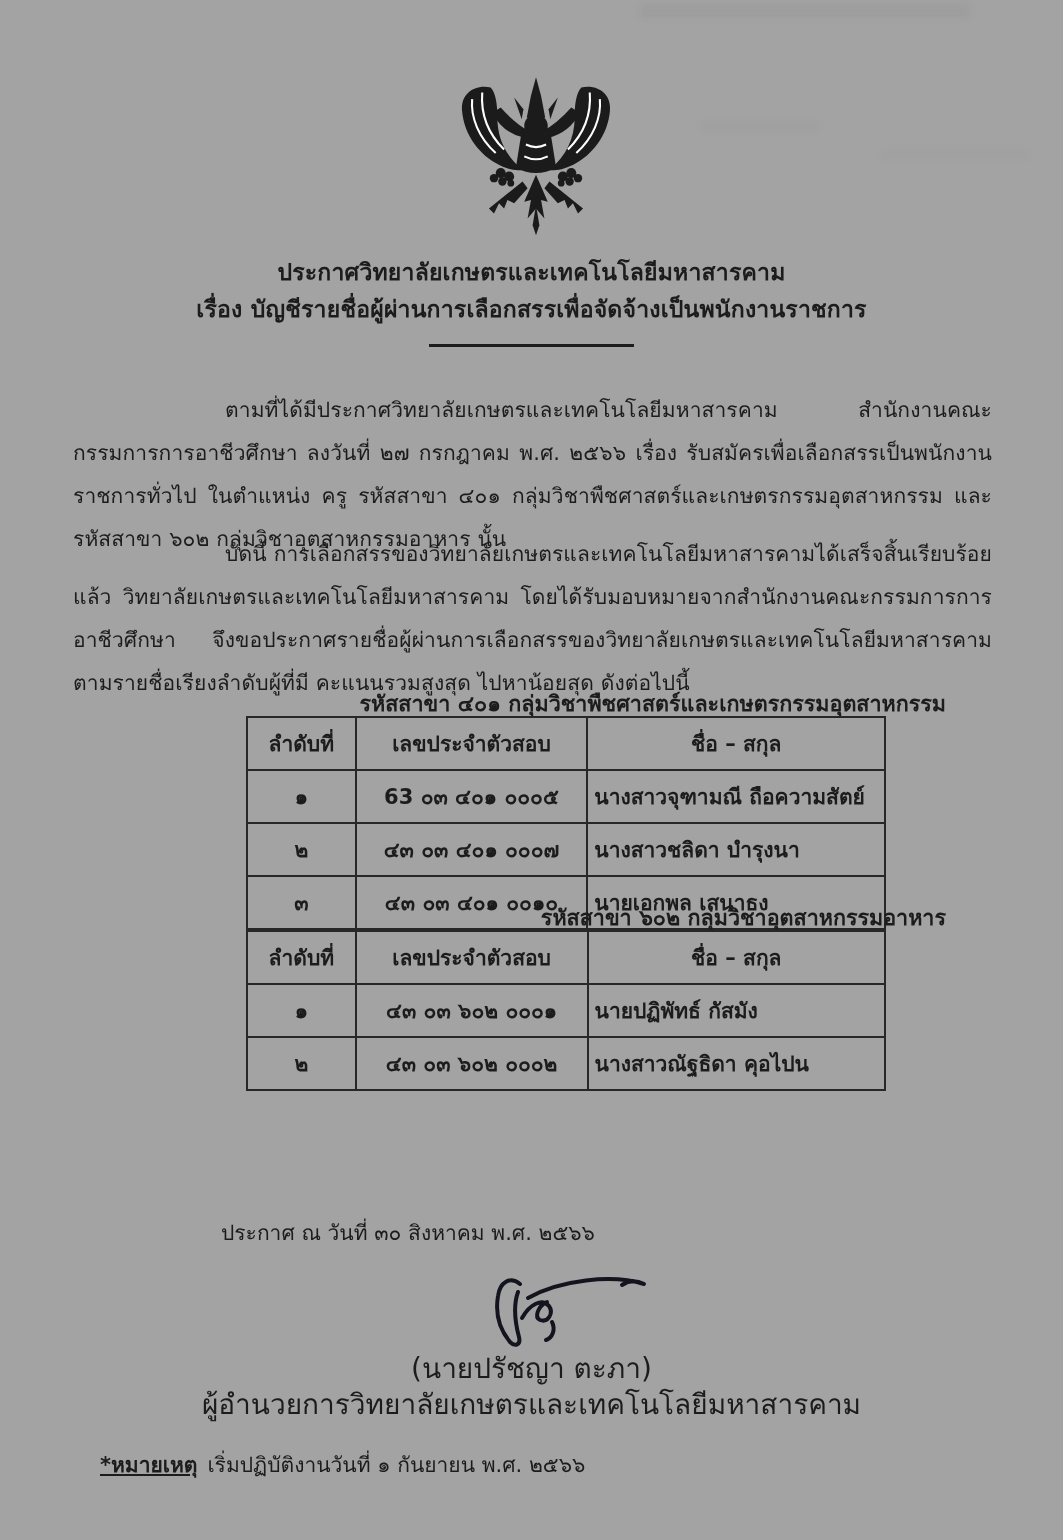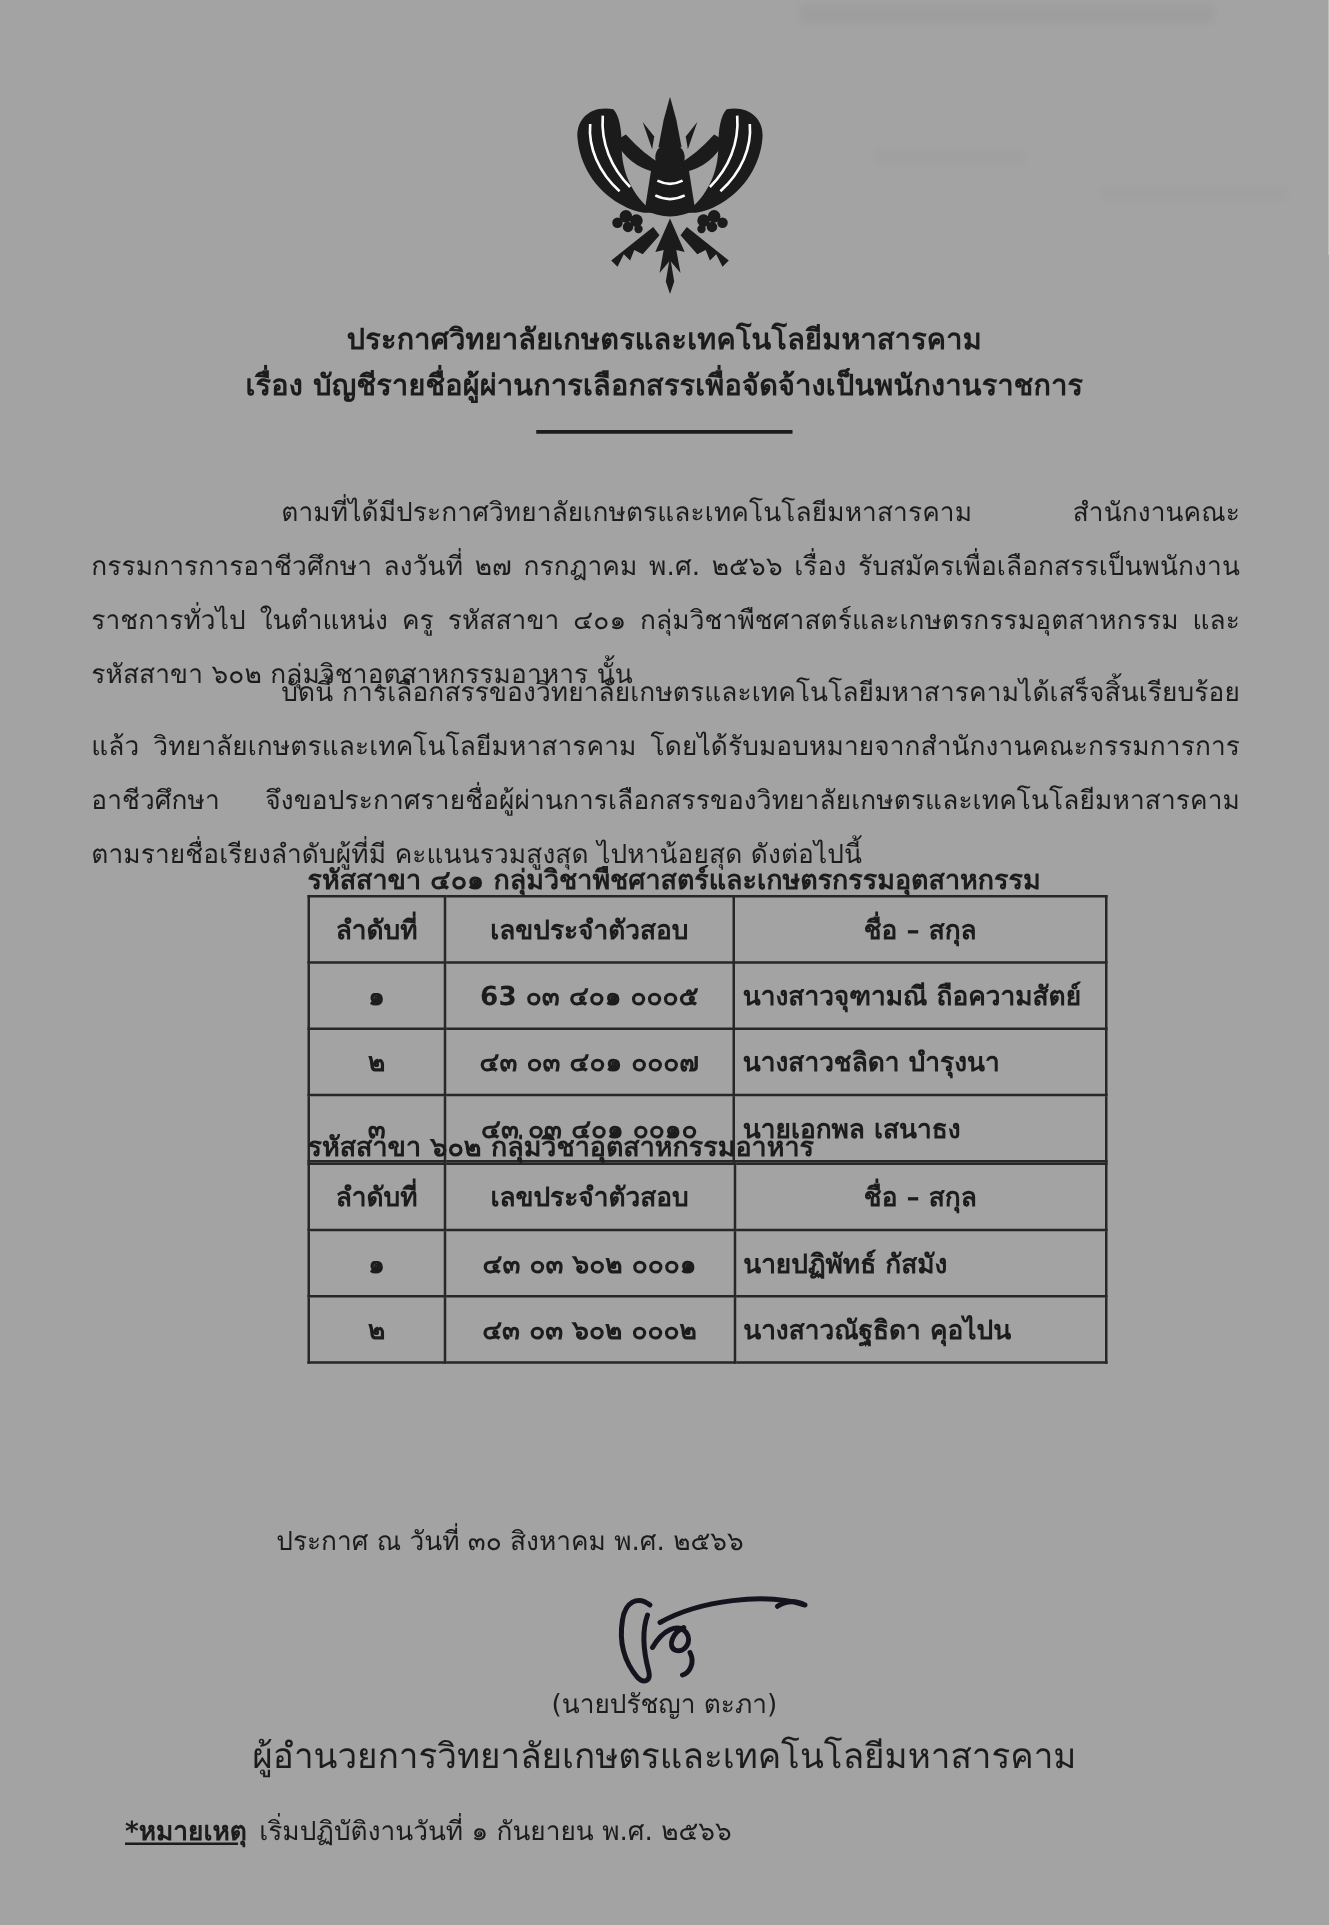--- a/index.html
+++ b/index.html
@@ -29,21 +29,21 @@
     font-size:21px;font-weight:500;line-height:43px;
     text-align:justify;text-indent:152px;
     letter-spacing:.1px;
   }
   .p1{top:368px;}
   .p2{top:512px;}
   .p3{top:1082px;}
 
   .tbl-heading{
     position:absolute;left:246px;width:700px;
-    font-size:21.5px;font-weight:bold;
+    font-size:21.5px;font-weight:bold;text-align:right;
   }
   .h-t1{top:686px;}
   .h-t2{top:900px;}
 
   table.results{
     position:absolute;left:246px;width:640px;
     border-collapse:collapse;
     font-size:21px;
   }
   .t1{top:716px;}
@@ -55,21 +55,21 @@
     font-weight:600;
   }
   table.results th{font-weight:600;text-align:center;}
   td.c-rank{width:98px;text-align:center;font-weight:500;}
   td.c-id{width:230px;text-align:center;font-weight:500;}
   td.c-name{width:300px;text-align:left;padding-left:14px;font-weight:500;margin-top:13px;}
 
   .announce{position:absolute;left:221px;top:1216px;font-size:21px;font-weight:500;}
 
   .signature{position:absolute;left:462px;top:1262px;width:210px;height:92px;}
-  .sig-name{position:absolute;left:0;top:1346px;width:1063px;text-align:center;font-size:21px;font-weight:500;}
+  .sig-name{position:absolute;left:0;top:1346px;width:1063px;text-align:center;font-size:28px;font-weight:500;}
   .sig-title{position:absolute;left:0;top:1382px;width:1063px;text-align:center;font-size:28px;font-weight:500;}
 
   .footnote{position:absolute;left:100px;top:1448px;font-size:21px;font-weight:500;}
   .footnote .fn-label{font-weight:bold;text-decoration:underline;margin-right:10px;}
 </style>
 </head>
 <body>
 
 <div class="page">
 

